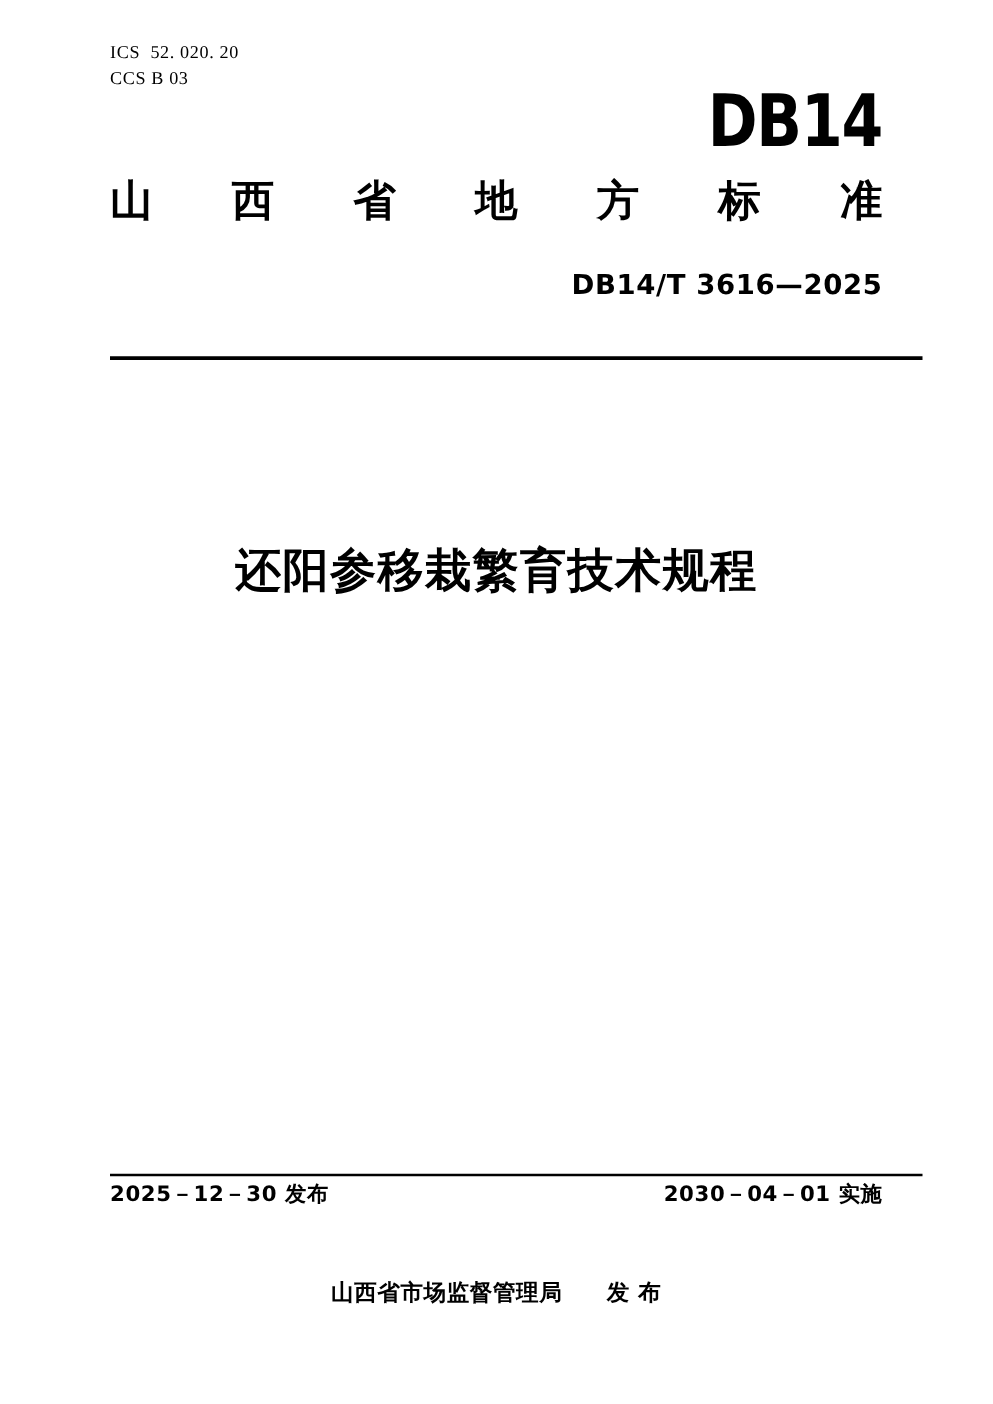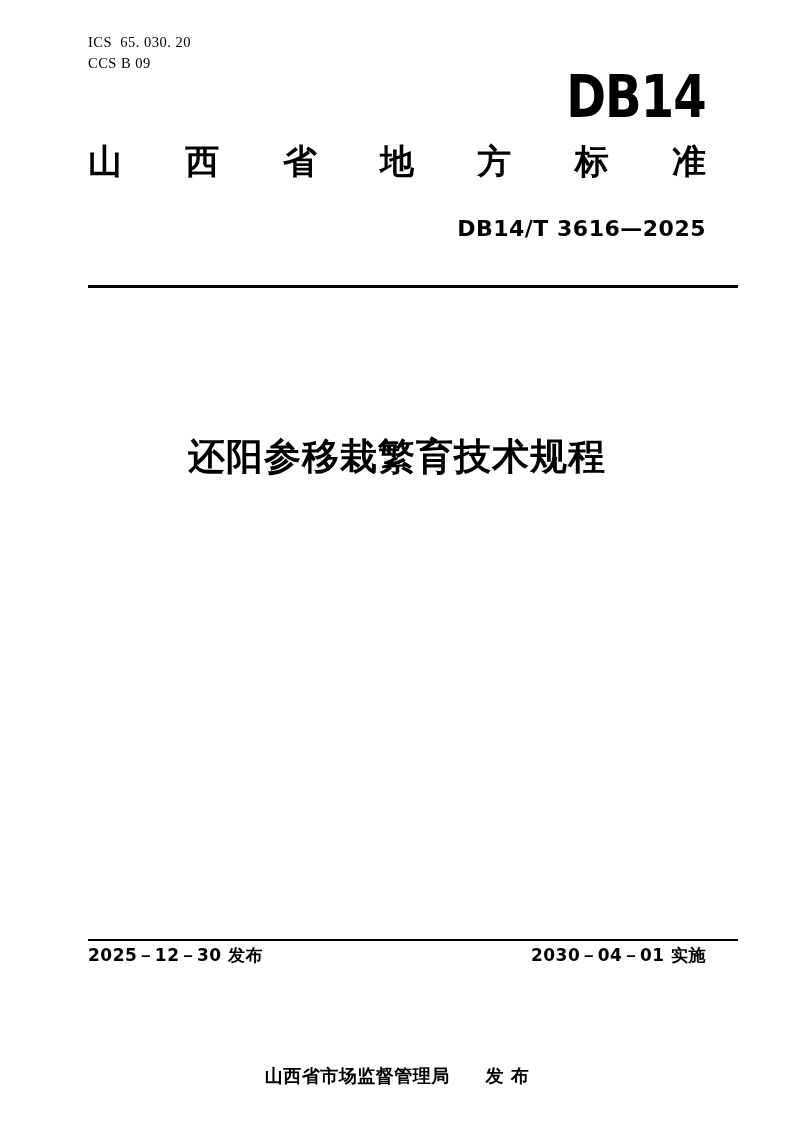--- a/index.html
+++ b/index.html
@@ -120,35 +120,34 @@
   .publisher {
     position: absolute;
     left: 0;
     right: 0;
     top: 1022px;
     text-align: center;
     font-family: "DejaVu Sans", sans-serif;
     font-weight: bold;
     font-size: 18px;
     letter-spacing: 0.5px;
-    margin-top: 42px;
   }
   .publisher .gap {
     display: inline-block;
     width: 22px;
   }
 </style>
 </head>
 <body>
 
 <div class="page">
 
   <div class="codes">
-    <div class="code-line">ICS  65. 030. 20</div>
-    <div class="code-line">CCS B 09</div>
+    <div class="code-line">ICS  52. 020. 20</div>
+    <div class="code-line">CCS B 03</div>
   </div>
 
   <div class="db-logo">DB14</div>
 
   <div class="std-title">
     <span>山</span>
     <span>西</span>
     <span>省</span>
     <span>地</span>
     <span>方</span>

